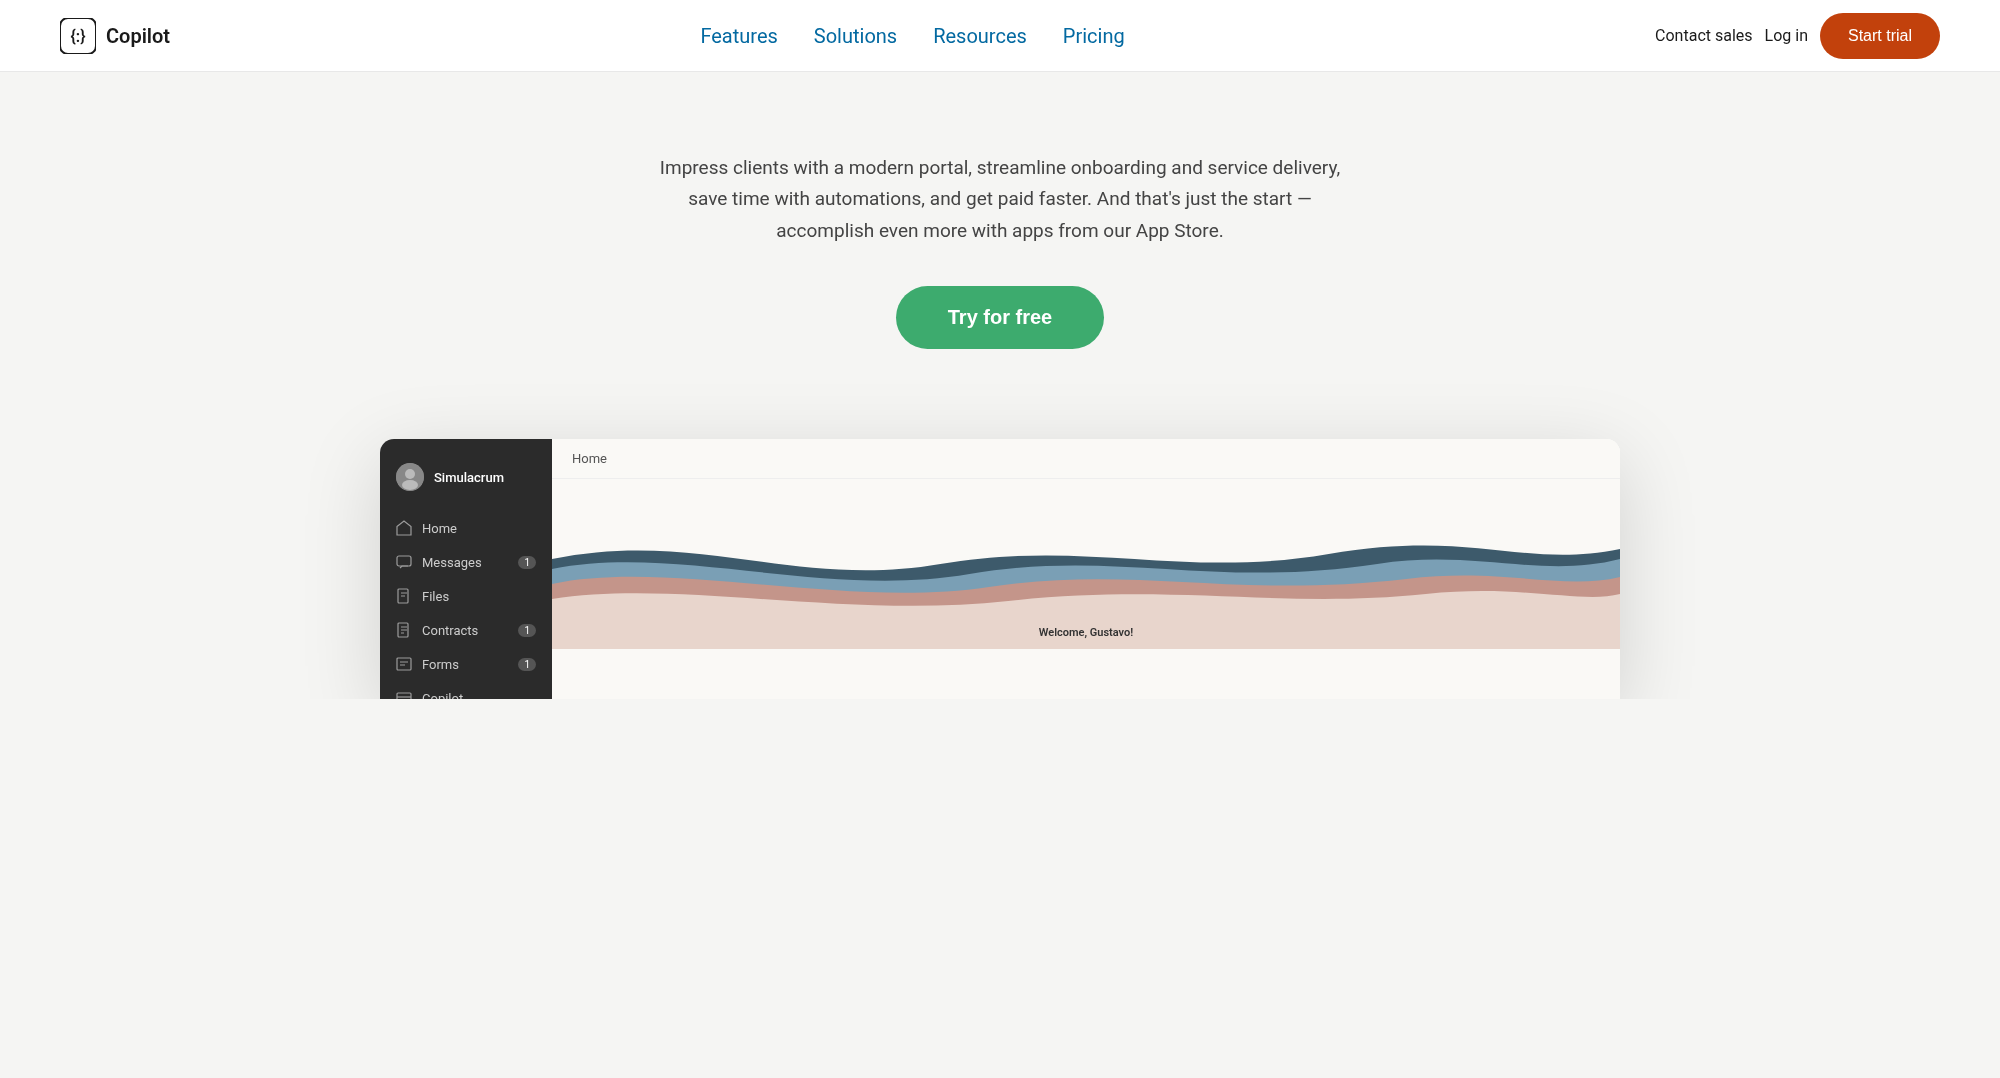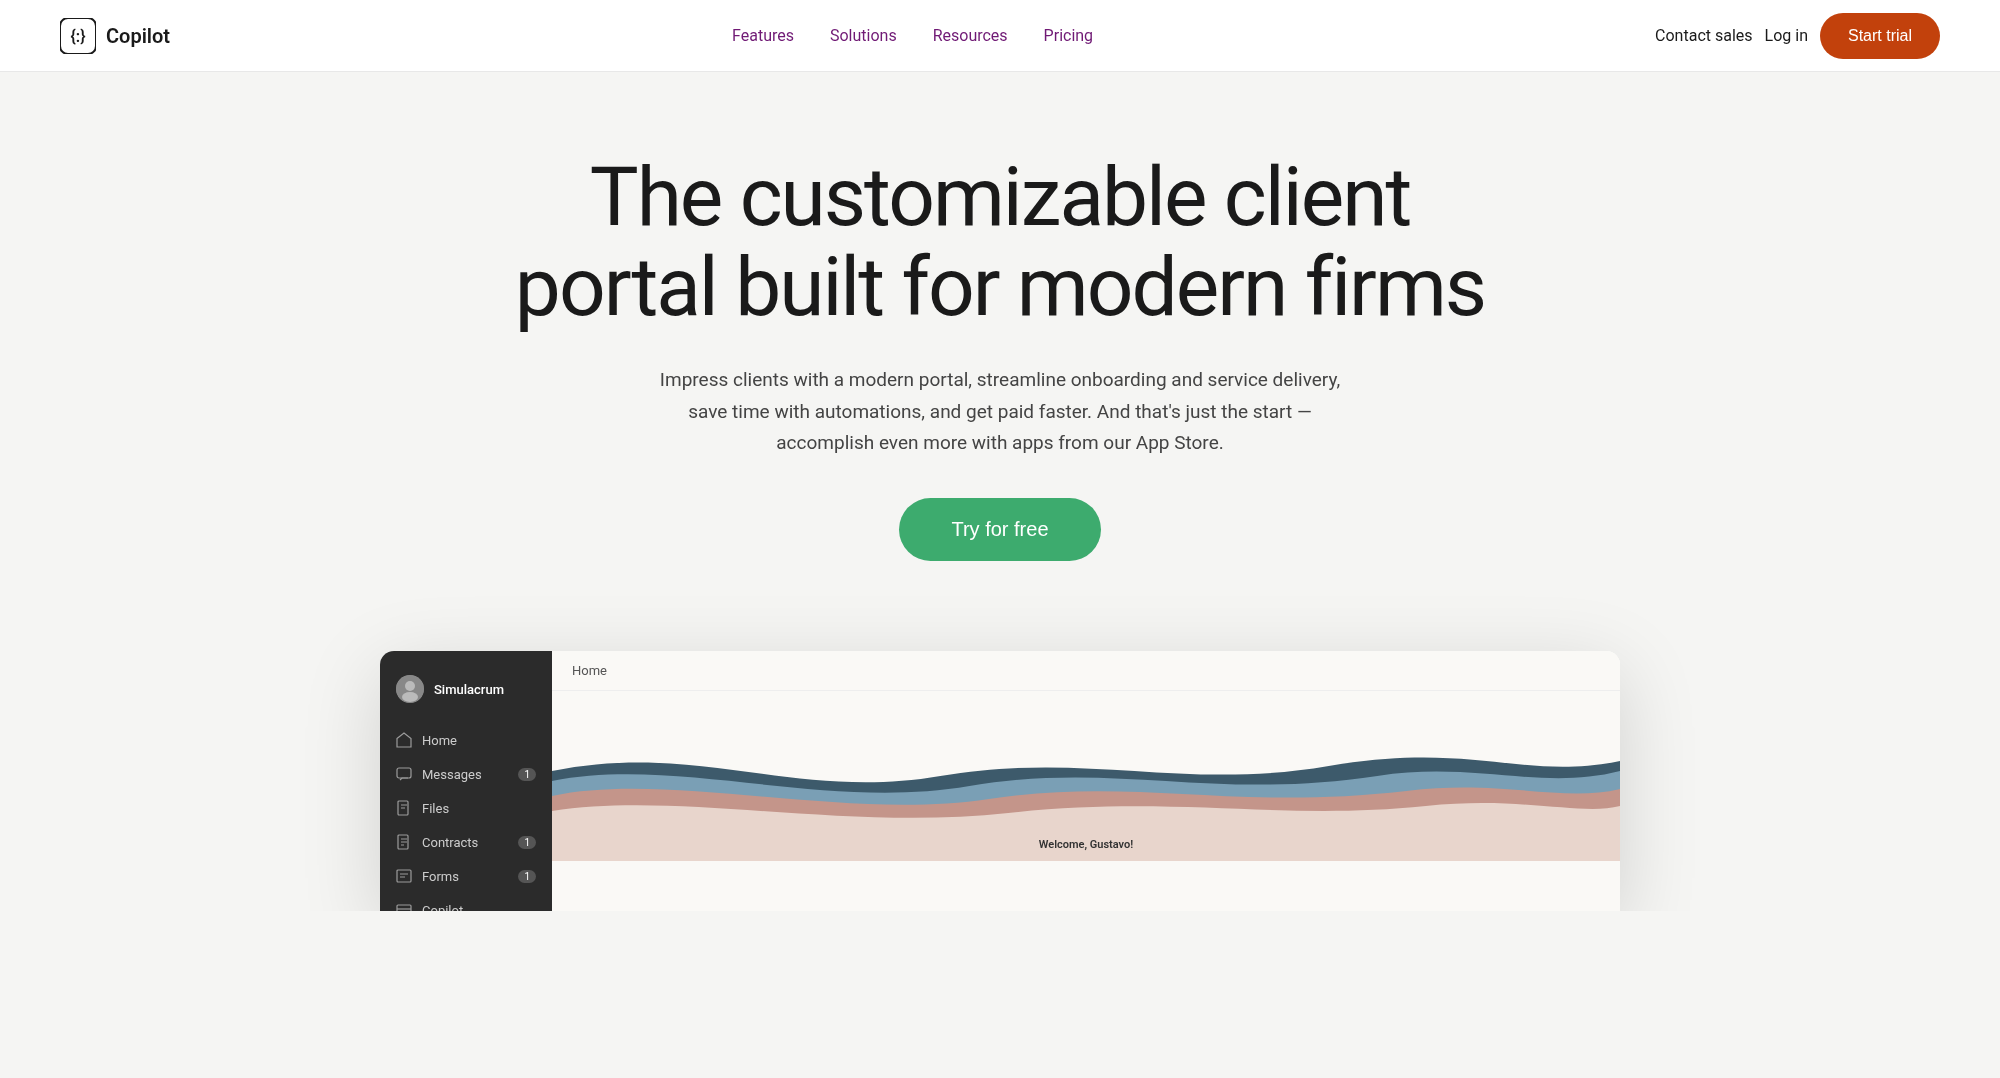--- a/index.html
+++ b/index.html
@@ -46,22 +46,22 @@
 
     .nav-links {
       display: flex;
       align-items: center;
       gap: 36px;
       list-style: none;
     }
 
     .nav-links a {
       text-decoration: none;
-      color: #701a75;
-      font-size: 16px;
+      color: #0369a1;
+      font-size: 20px;
       font-weight: 400;
     }
 
     .nav-right {
       display: flex;
       align-items: center;
       gap: 12px;
       justify-content: center;
     }
 
@@ -107,21 +107,21 @@
       margin: 0 auto 40px;
     }
 
     .btn-try-free {
       background: #3dab6e;
       color: #ffffff;
       border: none;
       padding: 20px 52px;
       border-radius: 50px;
       font-size: 20px;
-      font-weight: 400;
+      font-weight: 700;
       cursor: pointer;
       display: inline-block;
     }
 
     
     .dashboard-preview {
       margin: 50px auto 0;
       max-width: 1320px;
       padding: 0 40px;
       position: relative;
@@ -248,21 +248,20 @@
   </ul>
 
   <div class="nav-right">
     <a href="#">Contact sales</a>
     <a href="#">Log in</a>
     <button class="btn-start-trial">Start trial</button>
   </div>
 </nav>
 
 <section class="hero">
-  <h1 class="hero-title">The customizable client portal built for modern firms</h1>
   <p class="hero-subtitle">Impress clients with a modern portal, streamline onboarding and service delivery, save time with automations, and get paid faster. And that's just the start — accomplish even more with apps from our App Store.</p>
   <button class="btn-try-free">Try for free</button>
 </section>
 
 <div class="dashboard-preview">
   <div class="dashboard-window">
 
     <div class="dash-sidebar">
       <div class="dash-sidebar-header">
         <div class="dash-sidebar-avatar">

